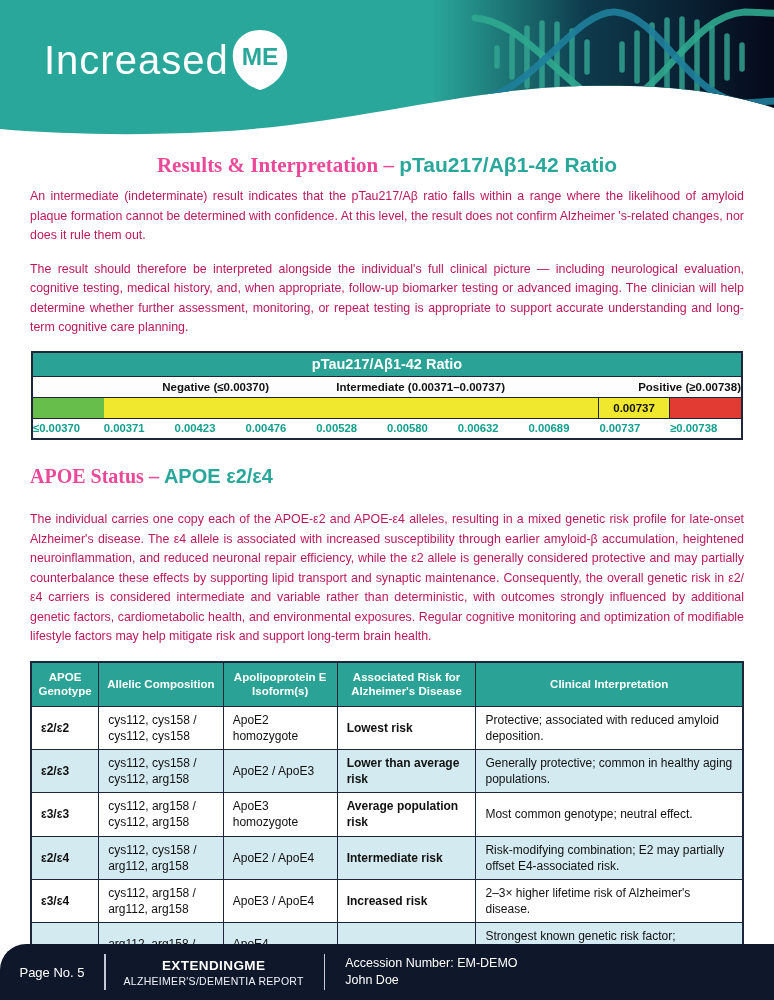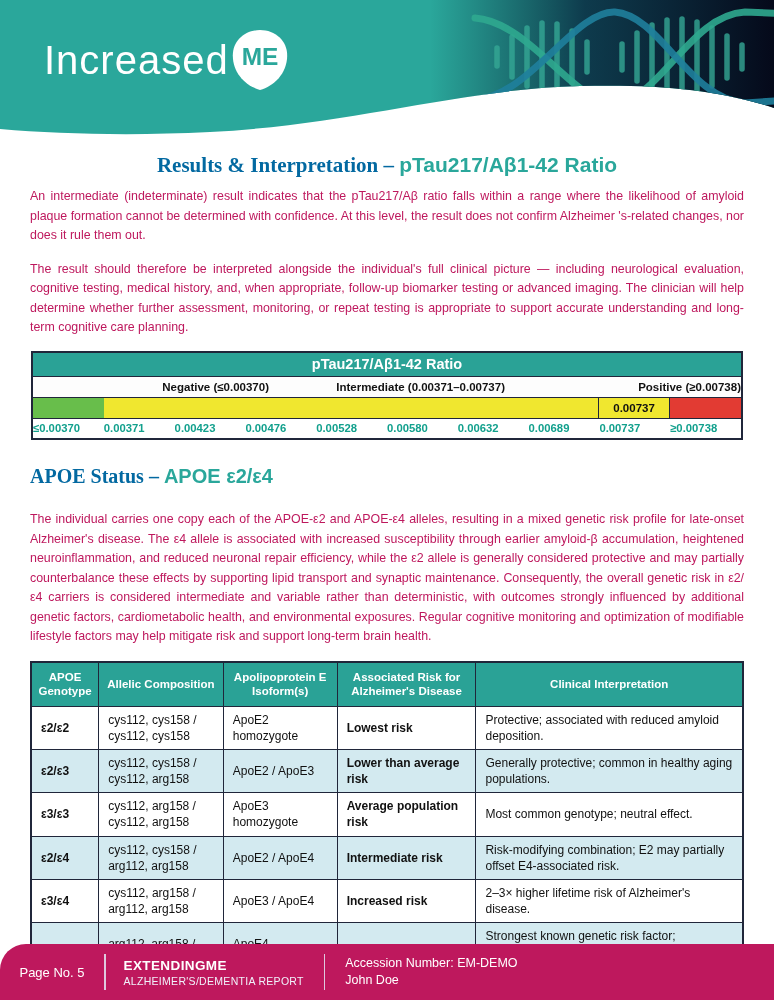--- a/index.html
+++ b/index.html
@@ -11,21 +11,21 @@
   .header svg{position:absolute;left:0;top:0;display:block;}
   .logo{position:absolute;left:44px;top:28px;display:flex;align-items:center;}
   .logo-text{color:#ffffff;font-size:40px;font-weight:400;letter-spacing:1px;
              font-family:"Liberation Sans",sans-serif;}
   .logo-badge{margin-left:2px;position:relative;width:58px;height:64px;}
   .logo-badge svg{position:absolute;left:0;top:0;}
 
   
   .content{padding:0 30px;}
   .section-title{text-align:center;margin:17px 0 9px;font-size:21px;line-height:1.2;}
-  .title-serif{font-family:"Liberation Serif",serif;font-weight:700;color:#0369a1;text-align:right;}
+  .title-serif{font-family:"Liberation Serif",serif;font-weight:700;color:#ec4899;text-align:right;}
   .title-teal{color:#2aa79b;font-weight:700;}
   .body-text{font-size:12.4px;line-height:1.57;text-align:justify;margin:0 0 14px;color:#be185d;}
 
   
   .ratio-table{width:708px;margin:4px auto 0;border:2px solid #20263a;}
   .rt-header{background:#2aa296;color:#fff;font-weight:700;text-align:center;
              font-size:14.5px;padding:3px 0 4px;}
   .rt-labels{display:flex;background:#fdfdfd;border-top:1.5px solid #20263a;
              border-bottom:1.5px solid #20263a;}
   .rt-label{flex:1;text-align:right;font-weight:700;font-size:11.5px;padding:4px 0;}
@@ -50,25 +50,25 @@
   .apoe-table td{border:1.5px solid #20263a;padding:5px 9px;vertical-align:middle;
                  line-height:1.35;background:#fff;}
   .apoe-table tbody tr:nth-child(even) td{background:#d3eaf0;}
   .col-genotype{width:9.5%;font-weight:700;}
   .col-allelic{width:17.5%;}
   .col-isoform{width:16%;}
   .col-risk{width:19.5%;font-weight:700;}
   .col-interpretation{width:37.5%;}
 
   
-  .footer{position:absolute;left:0;right:0;bottom:0;height:56px;background:#be185d;
+  .footer{position:absolute;left:0;right:0;bottom:0;height:56px;background:#0f172a;
           border-top-left-radius:26px;display:flex;align-items:center;color:#fff;}
   .footer-page{width:104px;text-align:center;font-size:13px;}
   .fsep{width:1.5px;height:36px;background:#e5e8f4;opacity:.85;}
-  .footer-brand{padding:0 20px 0 18px;}
+  .footer-brand{padding:0 20px 0 18px;text-align:center;}
   .brand-name{font-weight:700;font-size:13.5px;letter-spacing:.4px;}
   .brand-sub{font-size:10.5px;letter-spacing:.3px;margin-top:2px;color:#f0f2fb;}
   .footer-accession{padding:0 20px;font-size:12.5px;line-height:1.35;}
   .accession-value{font-weight:400;}
 </style>
 </head>
 <body>
 
 <div class="page">
 

